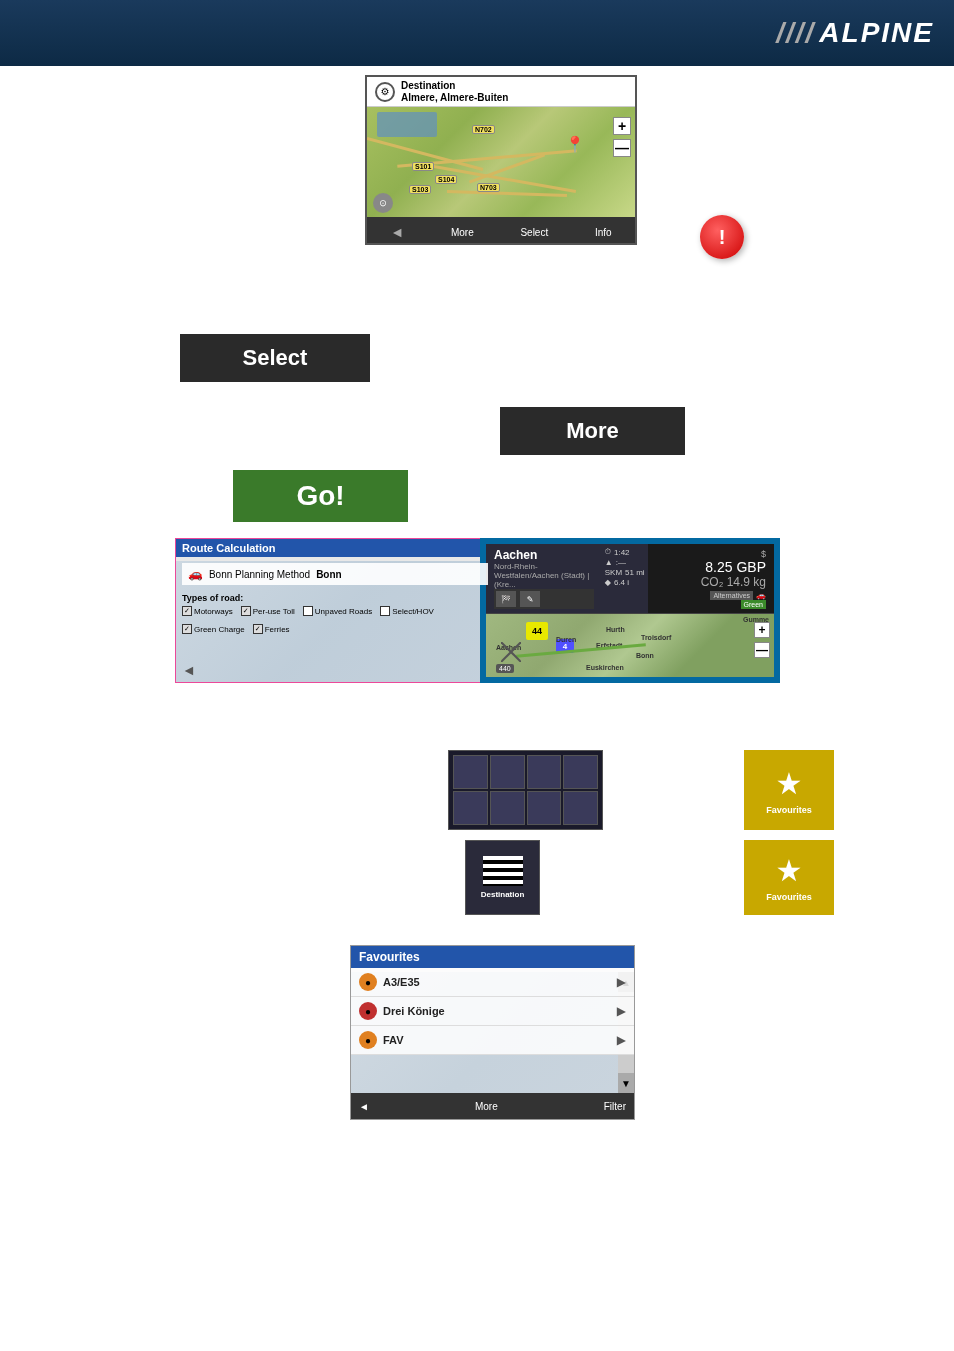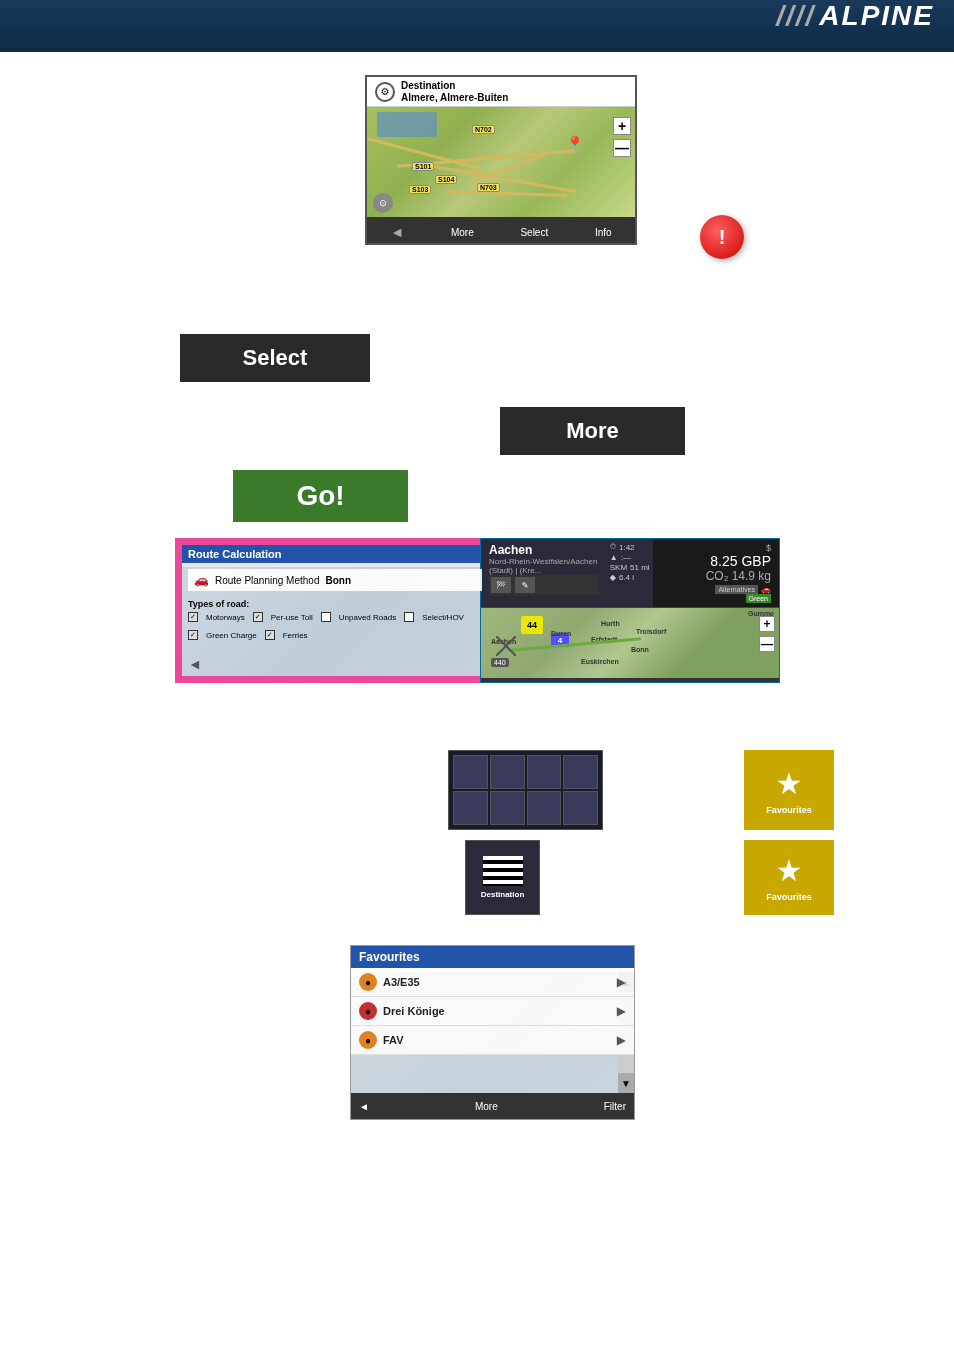--- a/index.html
+++ b/index.html
@@ -8,24 +8,24 @@
       min-height: 1351px;
       background: #ffffff;
       font-family: Arial, sans-serif;
       position: relative;
       overflow-x: hidden;
     }
 
     
     .header {
       width: 100%;
-      height: 52px;
+      height: 66px;
       background: linear-gradient(180deg, #1a3a5c 0%, #0d2a45 100%);
       display: flex;
-      align-items: flex-start;
+      align-items: center;
       justify-content: flex-end;
       padding-right: 20px;
     }
     .alpine-logo {
       color: white;
       font-size: 28px;
       font-weight: bold;
       font-style: italic;
       letter-spacing: 2px;
     }
@@ -227,21 +227,21 @@
     }
 
     
     .route-calc-panel {
       position: absolute;
       top: 538px;
       left: 175px;
       width: 320px;
       height: 145px;
       background: #e8e8e8;
-      border: 7px solid #ec4899;
+      border: 1px solid #ec4899;
       overflow: hidden;
     }
     .route-calc-header {
       background: #2255aa;
       color: white;
       font-size: 11px;
       font-weight: bold;
       padding: 3px 6px;
     }
     .route-calc-map-bg {
@@ -278,21 +278,21 @@
     .checkboxes-row {
       display: flex;
       gap: 8px;
       flex-wrap: wrap;
       font-size: 8px;
       align-items: center;
     }
     .checkbox-item {
       display: flex;
       align-items: center;
-      gap: 8px;
+      gap: 2px;
     }
     .cb-box {
       width: 10px;
       height: 10px;
       border: 1px solid #333;
       background: white;
       display: flex;
       align-items: center;
       justify-content: center;
       font-size: 7px;
@@ -308,21 +308,21 @@
     }
 
     
     .nav-result-panel {
       position: absolute;
       top: 538px;
       left: 480px;
       width: 300px;
       height: 145px;
       background: #1a1a2a;
-      border: 1px solid #0369a1;
+      border: 6px solid #0369a1;
       overflow: hidden;
     }
     .nav-result-top {
       display: flex;
       background: #2a2a3a;
       border-bottom: 1px solid #444;
     }
     .nav-city {
       padding: 4px 8px;
       flex: 1;
@@ -729,21 +729,21 @@
 <div class="more-button">More</div>
 
 <div class="go-button">Go!</div>
 
 <div class="route-calc-panel">
   <div class="route-calc-header">Route Calculation</div>
   <div class="route-calc-map-bg"></div>
   <div class="route-calc-content">
     <div class="route-method-row">
       <span class="car-icon-small">🚗</span>
-      <span>Route Planning Method</span>
+      <span>Bonn Planning Method</span>
       <strong>Bonn</strong>
     </div>
     <div class="road-types-label">Types of road:</div>
     <div class="checkboxes-row">
       <div class="checkbox-item">
         <div class="cb-box checked">✓</div>
         <span>Motorways</span>
       </div>
       <div class="checkbox-item">
         <div class="cb-box checked">✓</div>

